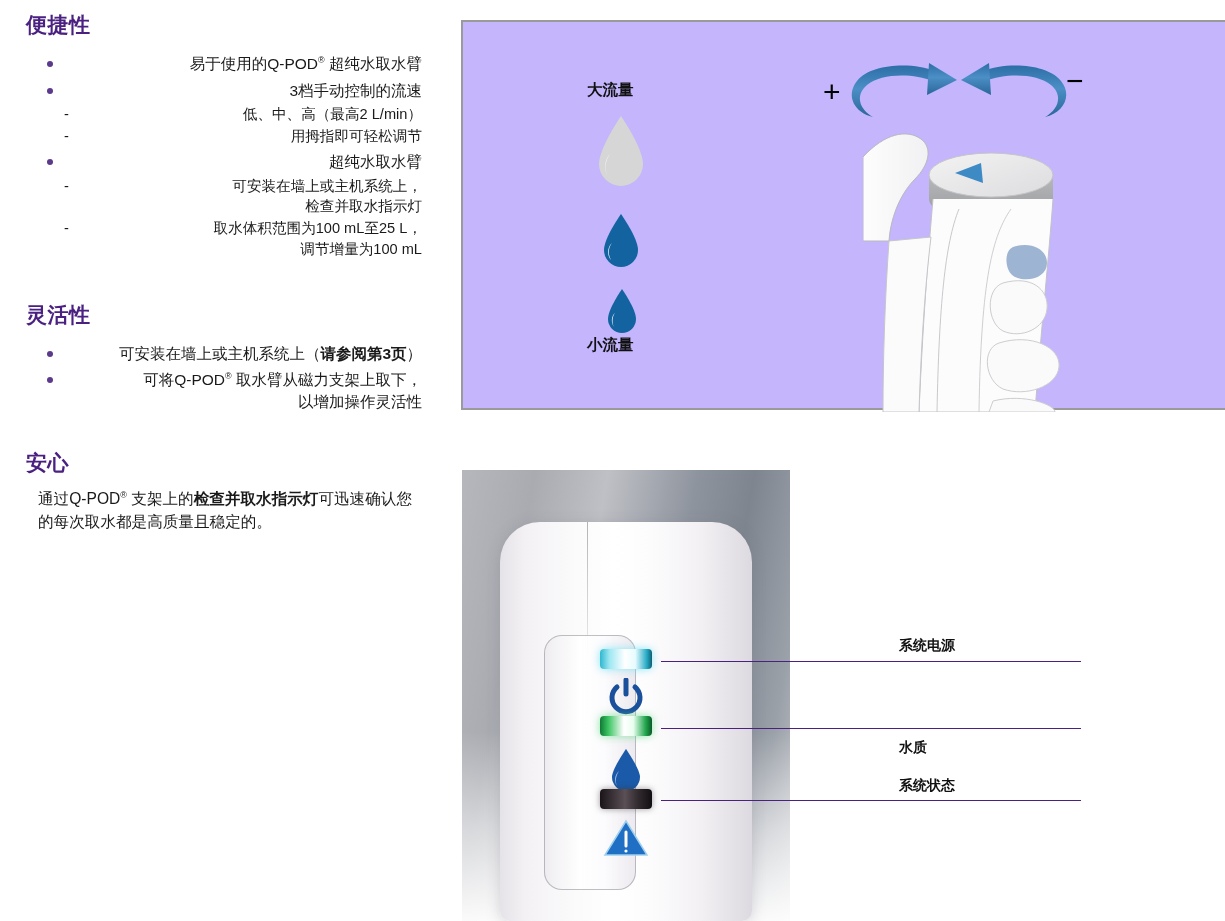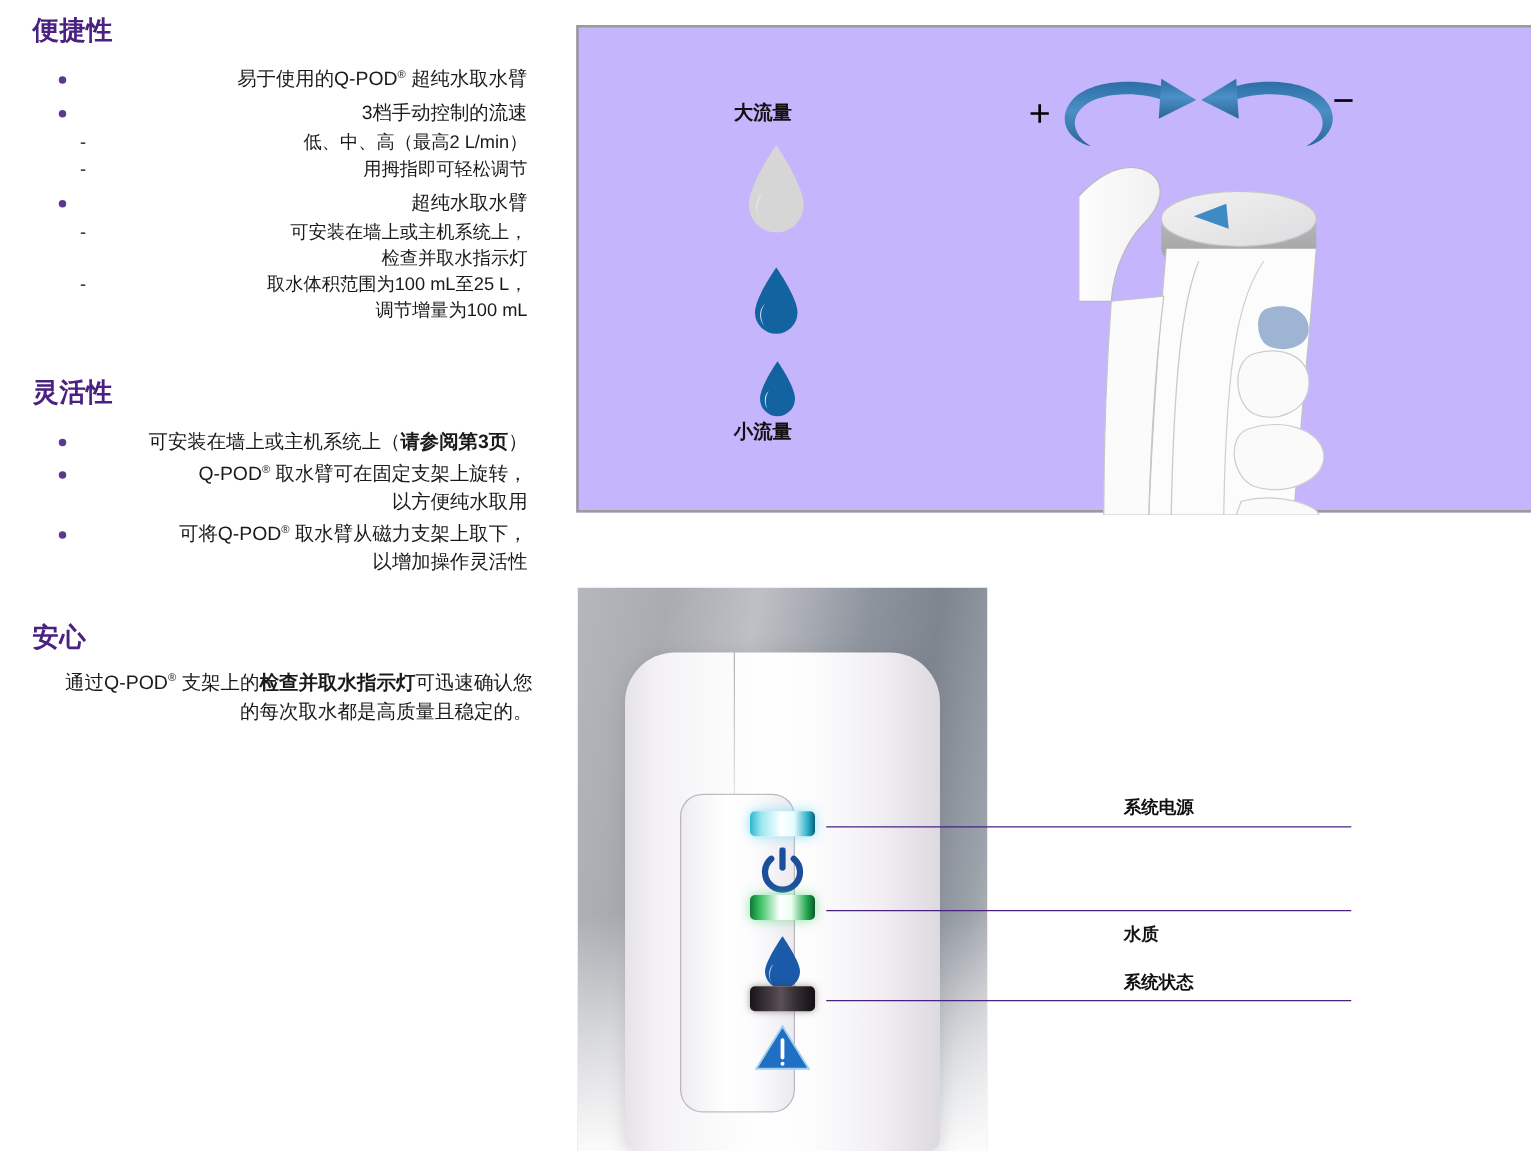--- a/index.html
+++ b/index.html
@@ -70,21 +70,20 @@
     left: 0; top: 0;
     color: #1a1a1a;
   }
   .cont-line { display: block; padding-left: 0px; }
 
   .para {
     font-size: 15.6px;
     line-height: 1.48;
     color: #1a1a1a;
     margin: 12px;
-    text-align: right;
   }
   .bold { font-weight: bold; }
   .sup-r { font-size: 9px; vertical-align: super; }
 
   .spacer-lg { height: 26px; }
   .spacer-md { height: 22px; }
 
   
   #illus-panel {
     position: absolute;
@@ -254,24 +253,20 @@
 
   <div class="section flex-sec">
     <h2 class="section-heading">灵活性</h2>
 
     <ul class="bullet-list">
 
       <li class="bullet-item">
         <span>可安装在墙上或主机系统上（</span><span class="bold">请参阅第3页</span><span>）</span>
       </li>
 
-      <li class="bullet-item">
-        <span>Q-POD</span><span class="sup-r">®</span><span> 取水臂可在固定支架上旋转，</span>
-        <span class="cont-line">以方便纯水取用</span>
-      </li>
 
       <li class="bullet-item">
         <span>可将Q-POD</span><span class="sup-r">®</span><span> 取水臂从磁力支架上取下，</span>
         <span class="cont-line">以增加操作灵活性</span>
       </li>
     </ul>
   </div>
 
   <div class="spacer-md"></div>
 

